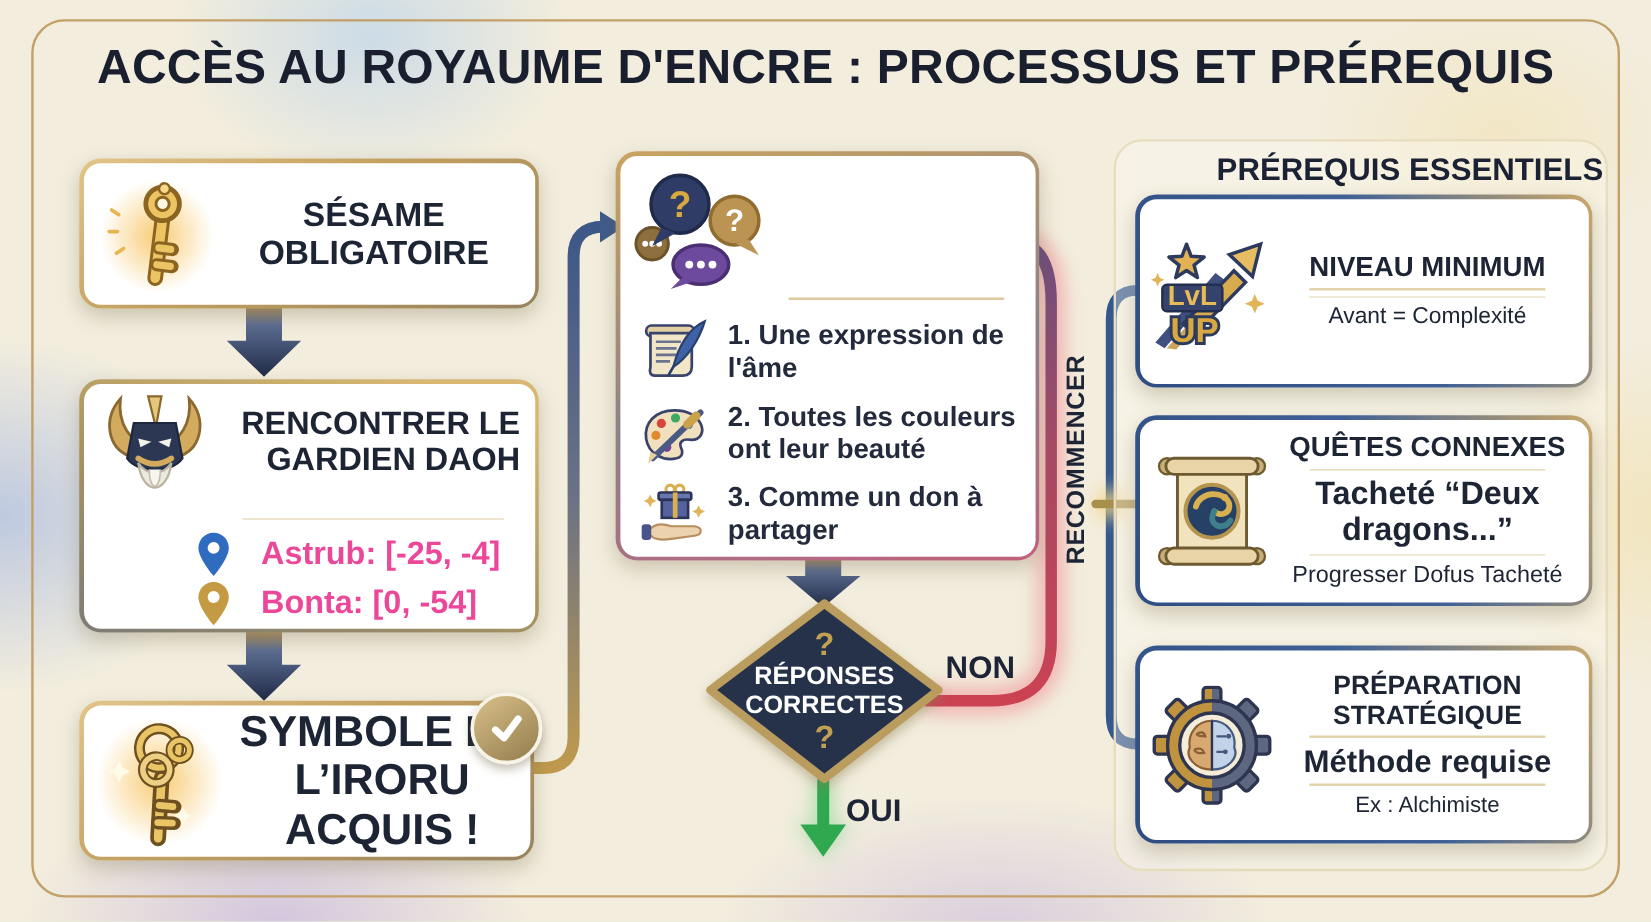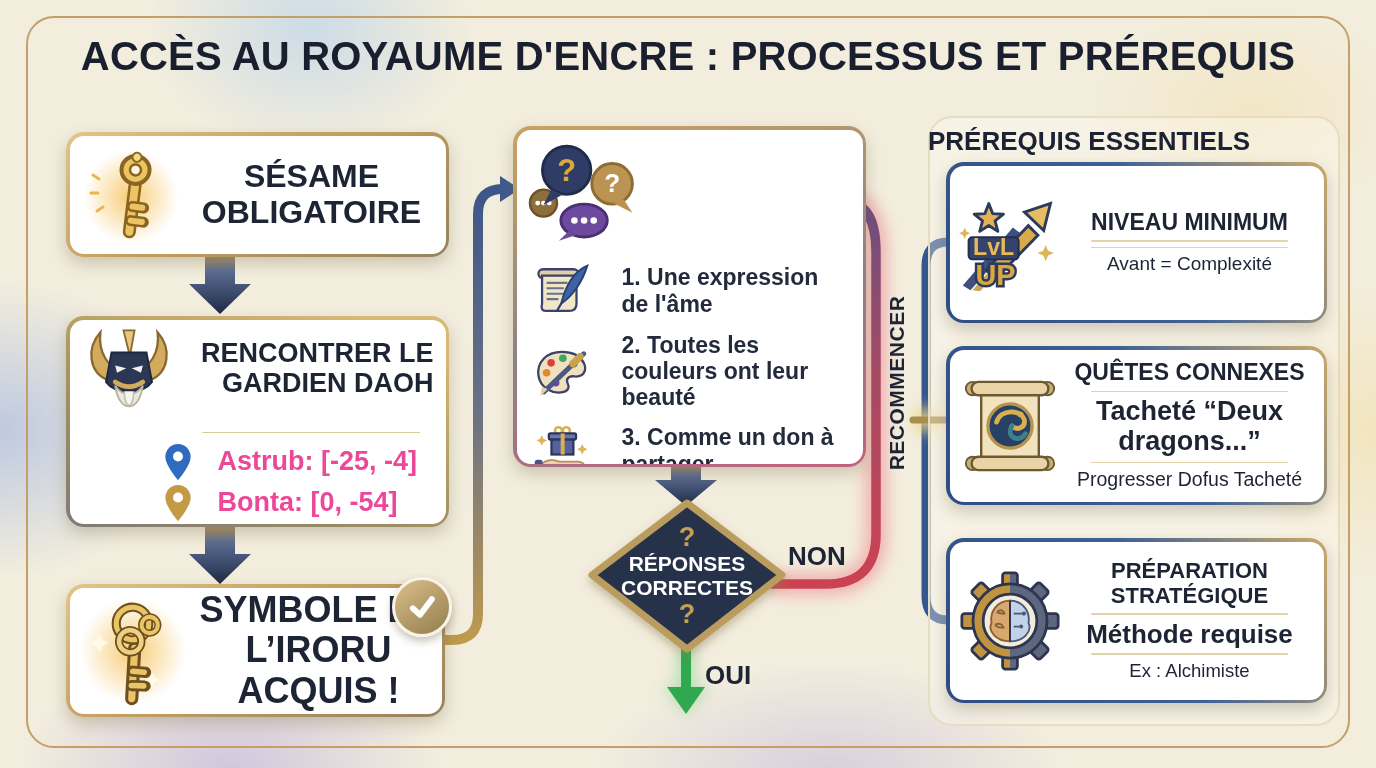--- a/index.html
+++ b/index.html
@@ -33,26 +33,26 @@
   
   .gd-in{flex-direction:column;align-items:stretch;justify-content:flex-start;}
   .gd-head{display:flex;align-items:flex-start;}
   .gd-title{flex:1;padding:18px 12px 0 2px;text-align:right;font-size:27px;font-weight:800;color:#1d2433;line-height:1.14;}
   .loc-row{display:flex;align-items:center;gap:26px;padding-left:94px;height:47px;}
   .loc-label{font-size:27px;font-weight:800;color:#ec4899;}
   
   .mid-in{flex-direction:column;align-items:stretch;justify-content:flex-start;}
   .mid-head{display:flex;align-items:flex-start;padding:8px 8px 0 8px;}
   .mid-title{flex:1;padding-top:20px;text-align:center;font-size:27px;font-weight:800;color:#1d2433;line-height:1.15;}
-  .trial-row{display:flex;align-items:center;gap:31px;padding:0 14px 0 16px;margin-top:13px;}
+  .trial-row{display:flex;align-items:center;gap:16px;padding:0 14px 0 16px;margin-top:13px;}
   .trial-text{font-size:23px;font-weight:700;color:#222a3c;line-height:1.15;}
   
   .right-col{position:absolute;left:928px;top:116px;width:408px;height:606px;
     border:2px solid #e7ddbf;border-radius:24px;background:rgba(255,252,244,.35);z-index:1;}
-  .right-title{position:absolute;left:928px;top:126px;width:408px;text-align:left;
+  .right-title{position:absolute;left:928px;top:126px;width:408px;text-align:right;
     font-size:26px;font-weight:800;color:#1b2233;z-index:2;}
   .rcontent{flex:1;display:flex;flex-direction:column;align-items:center;justify-content:center;
     gap:5px;padding:6px 14px 6px 0;text-align:center;color:#1d2433;}
   .rtitle{font-size:22px;font-weight:800;line-height:1.12;}
   .rvalue{font-size:27px;font-weight:800;line-height:1.1;}
   .rnote{font-size:19px;font-weight:400;}
   .rdiv{width:82%;height:1.5px;background:#e2d3ab;border-radius:2px;}
   
   .edge-label{position:absolute;font-weight:800;color:#1c2435;z-index:3;}
   .diamond-text{position:absolute;left:594px;top:511px;width:186px;height:130px;z-index:3;
@@ -145,21 +145,21 @@
             <line x1="44" y1="60" x2="51" y2="67" stroke="#edc463" stroke-width="6" stroke-linecap="round"></line>
             <circle cx="69" cy="33" r="14" fill="#edc463" stroke="#8a6420" stroke-width="4"></circle>
             <circle cx="69" cy="33" r="5.5" fill="#fdf6e0" stroke="#8a6420" stroke-width="2.5"></circle>
             <circle cx="78" cy="24" r="4.5" fill="#f4d98b" stroke="#8a6420" stroke-width="2"></circle>
           </g>
           <line x1="12" y1="30" x2="18" y2="34" stroke="#e8b54e" stroke-width="3" stroke-linecap="round"></line>
           <line x1="10" y1="48" x2="17" y2="48" stroke="#e8b54e" stroke-width="3" stroke-linecap="round"></line>
           <line x1="16" y1="66" x2="22" y2="62" stroke="#e8b54e" stroke-width="3" stroke-linecap="round"></line>
         </svg>
       </div>
-      <div class="step-label" style="font-size:32px;padding-right:14px;">SÉSAME OBLIGATOIRE</div>
+      <div class="step-label" style="font-size:28px;padding-right:14px;">SÉSAME OBLIGATOIRE</div>
     </div>
   </div>
 
   <div class="card g-gold2" style="left:66px;top:316px;width:376px;height:204px;">
     <div class="card-in gd-in">
       <div class="gd-head">
         <div class="icon-wrap" style="width:118px;height:112px;">
           <svg width="104" height="106" viewBox="0 0 110 115">
             <path d="M32 62 C 12 54 8 28 24 10 C 21 34 34 48 46 52 Z" fill="#d2ab5e" stroke="#8a6830" stroke-width="2.5"></path>
             <path d="M78 62 C 98 54 102 28 86 10 C 89 34 76 48 64 52 Z" fill="#d2ab5e" stroke="#8a6830" stroke-width="2.5"></path>

